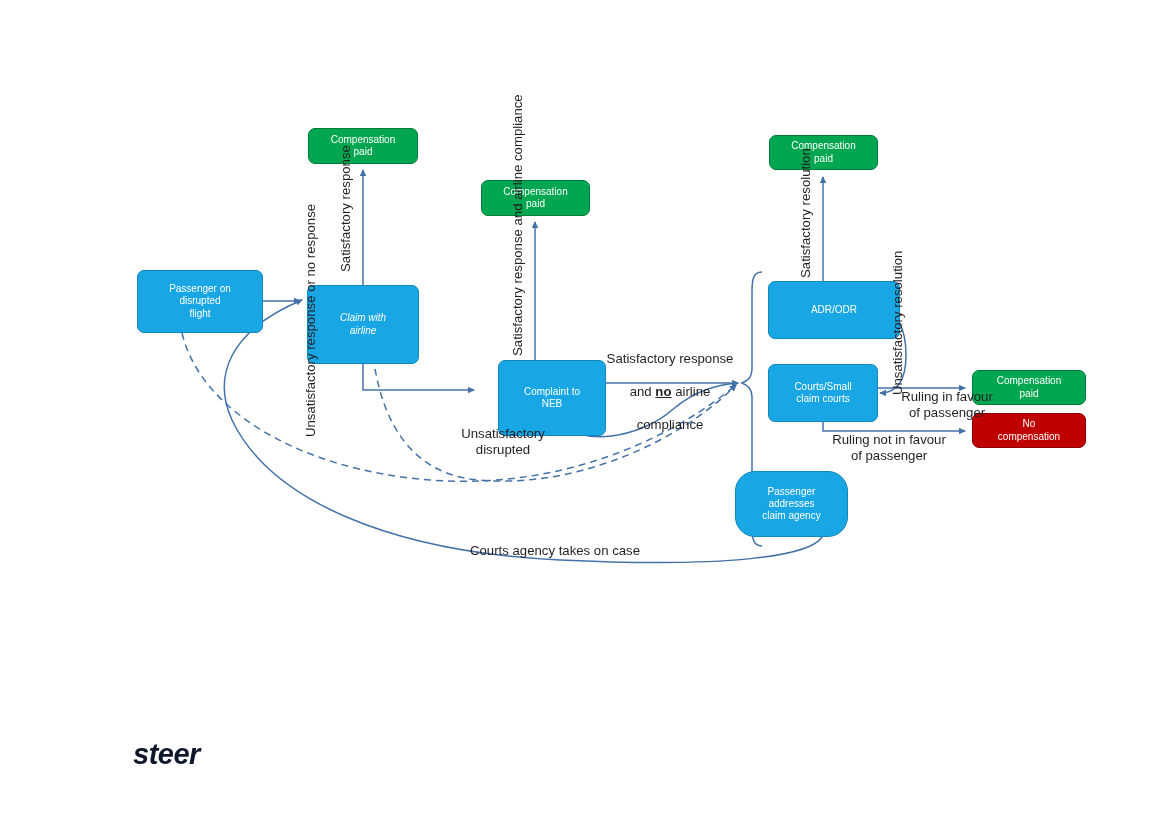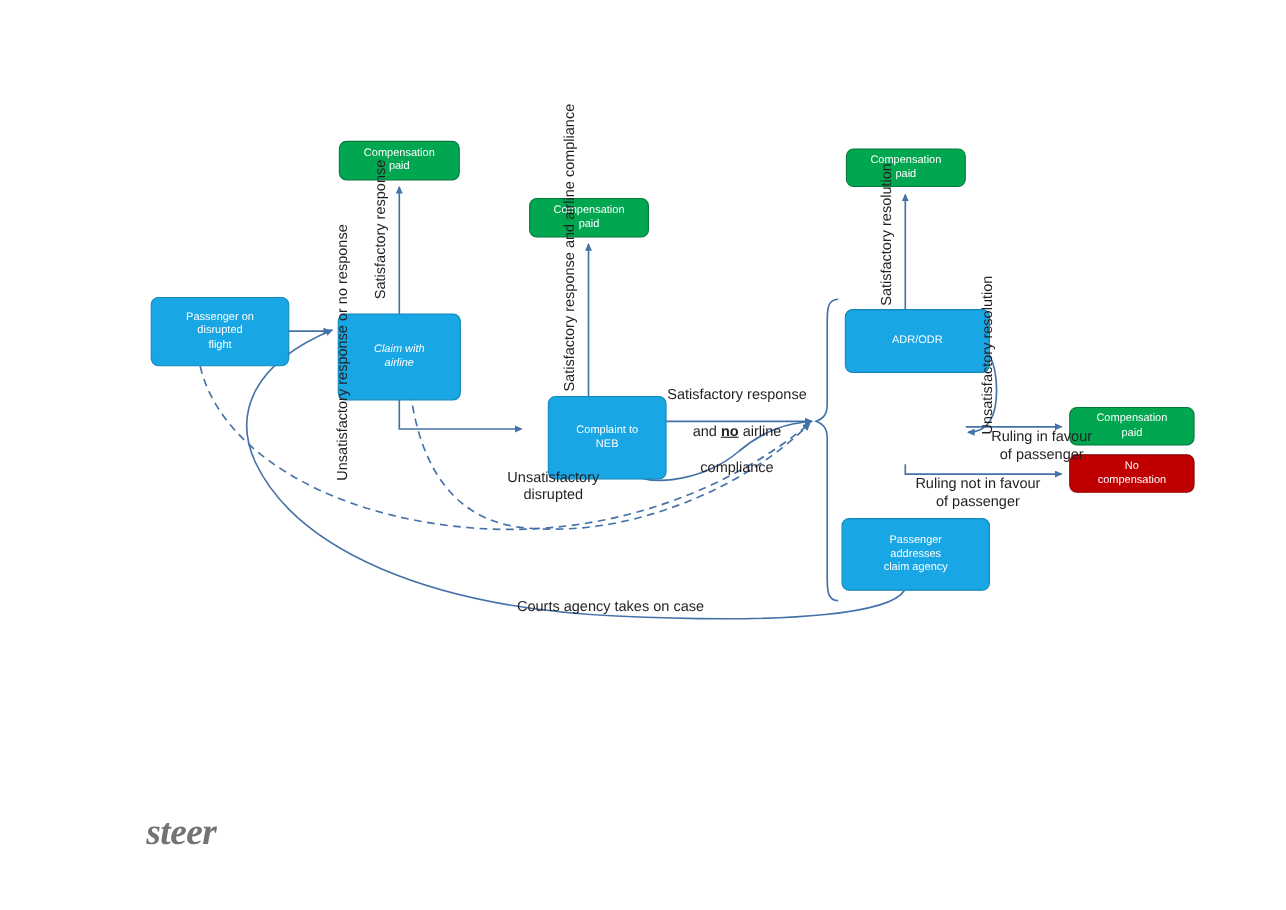--- a/index.html
+++ b/index.html
@@ -58,26 +58,26 @@
     transform: rotate(180deg);
     text-align: center;
     white-space: nowrap;
   }
   .lbl u { text-decoration: underline; font-weight: bold; }
 
   #logo {
     position: absolute;
     left: 133px;
     top: 738px;
-    font-family: Liberation Serif, serif;
-    font-size: 34px;
+    font-family: Liberation Sans, sans-serif;
+    font-size: 29px;
     font-weight: 700;
     font-style: italic;
     letter-spacing: -0.5px;
-    color: #737373;
+    color: #0f172a;
     z-index: 5;
   }
 </style>
 </head>
 <body>
 
 <div id="canvas">
 
   <svg id="wires" viewBox="0 0 1169 827" xmlns="http://www.w3.org/2000/svg">
     <defs>
@@ -129,22 +129,24 @@
 paid</div>
 
   <div class="node blue" style="left:498px;top:360px;width:108px;height:76px;">Complaint to
 NEB</div>
 
   <div class="node green" style="left:481px;top:180px;width:109px;height:36px;">Compensation
 paid</div>
 
   <div class="node blue" style="left:768px;top:281px;width:132px;height:58px;">ADR/ODR</div>
 
+  <div class="node blue" style="left:768px;top:364px;width:110px;height:58px;">Courts/Small
+claim courts</div>
 
-  <div class="node blue" style="left:765px;top:471px;width:135px;height:66px;">Passenger
+  <div class="node blue" style="left:735px;top:471px;width:113px;height:66px;border-radius:20px;">Passenger
 addresses
 claim agency</div>
 
   <div class="node green" style="left:769px;top:135px;width:109px;height:35px;">Compensation
 paid</div>
 
   <div class="node green" style="left:972px;top:370px;width:114px;height:35px;">Compensation
 paid</div>
 
   <div class="node red" style="left:972px;top:413px;width:114px;height:35px;">No

